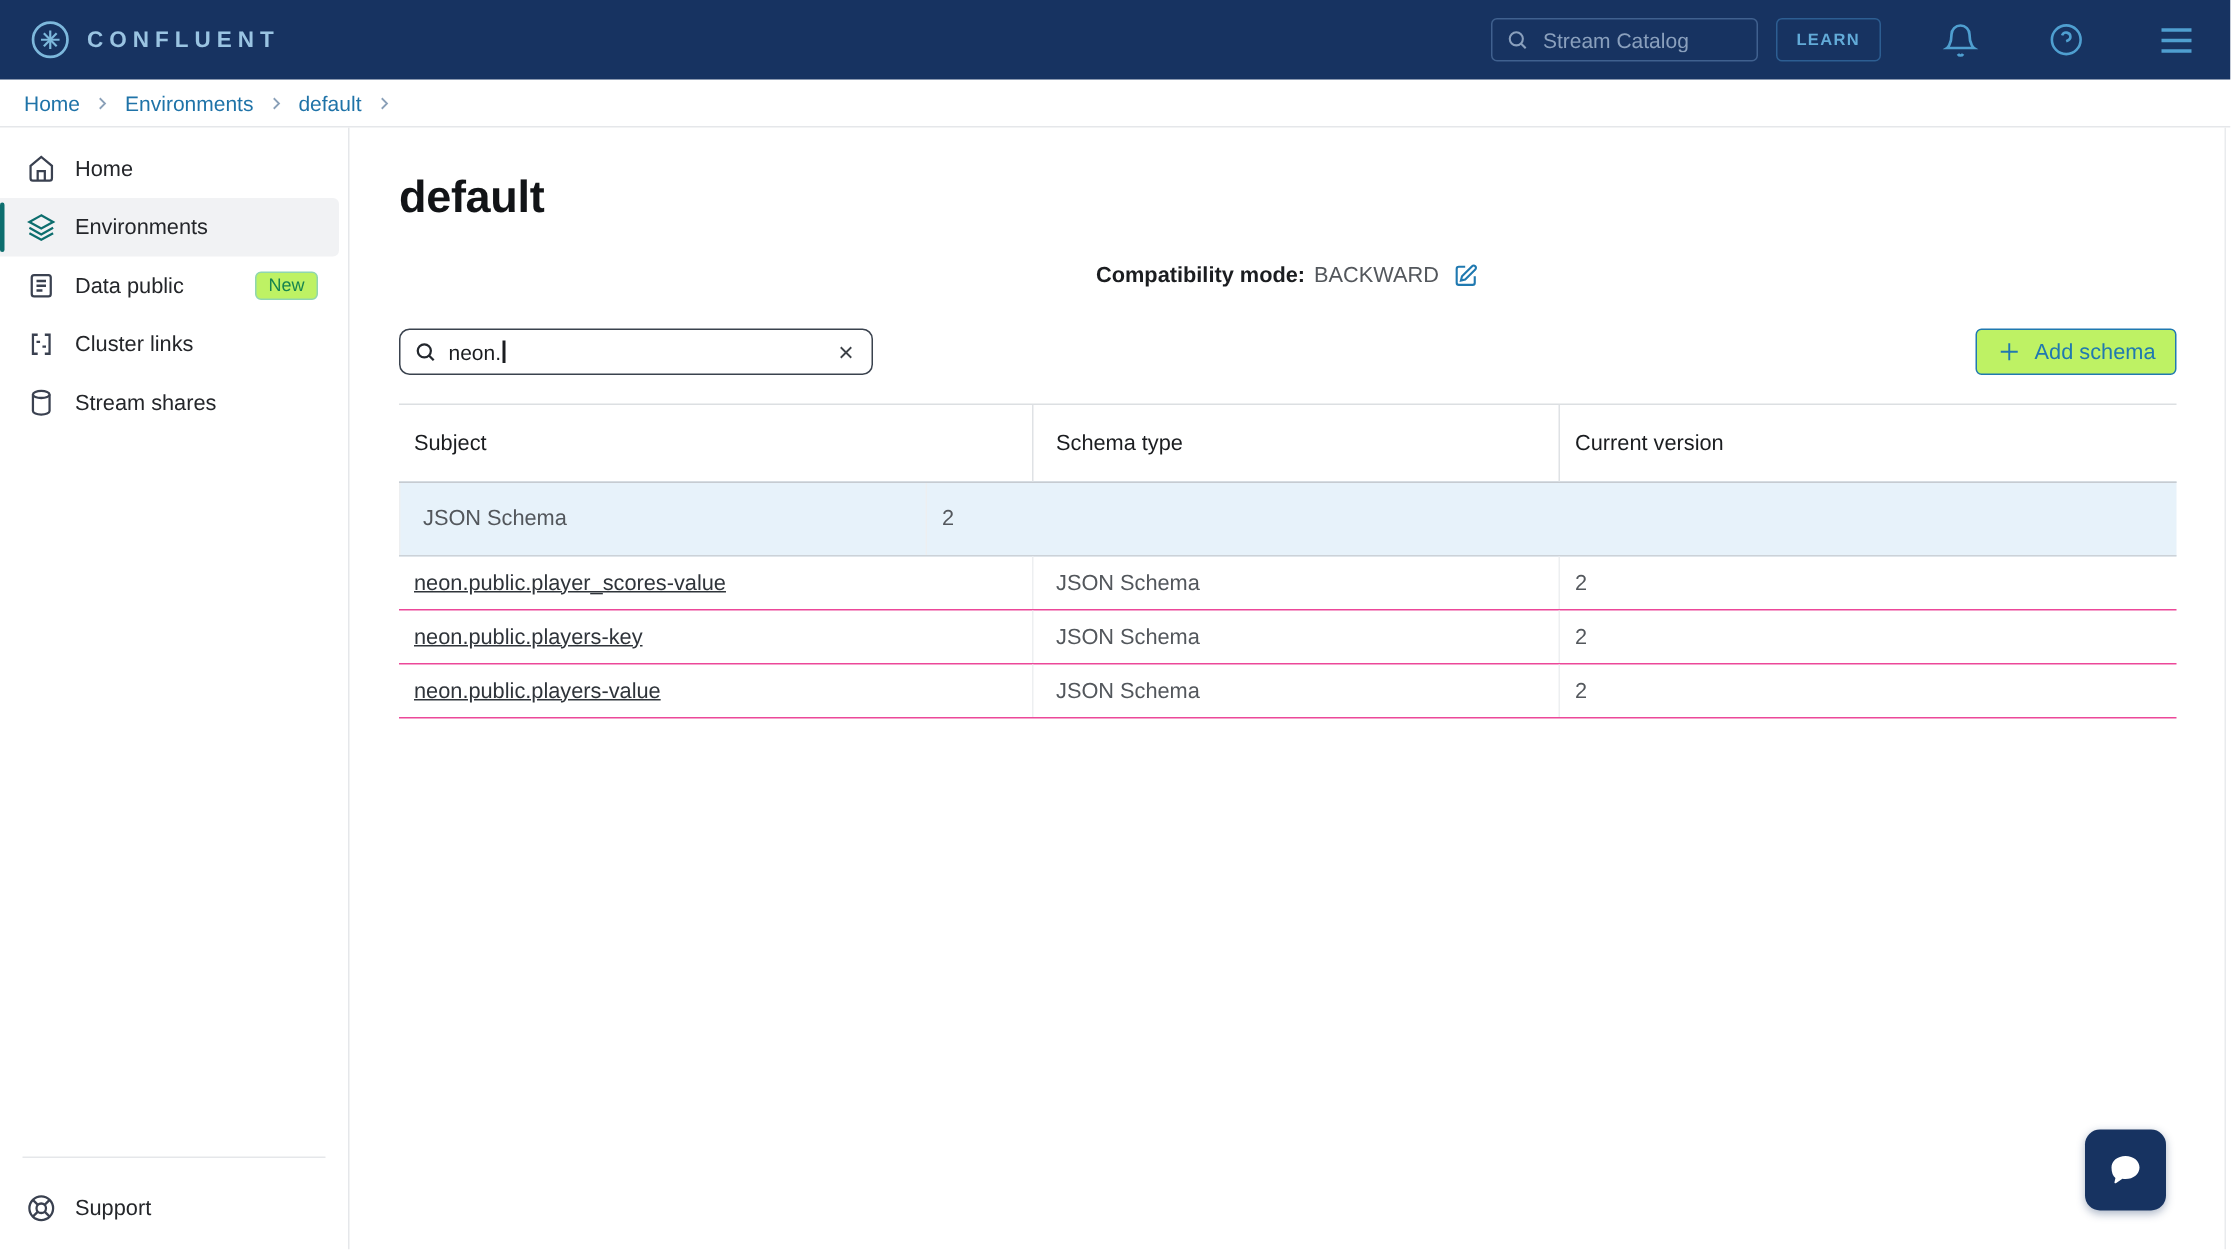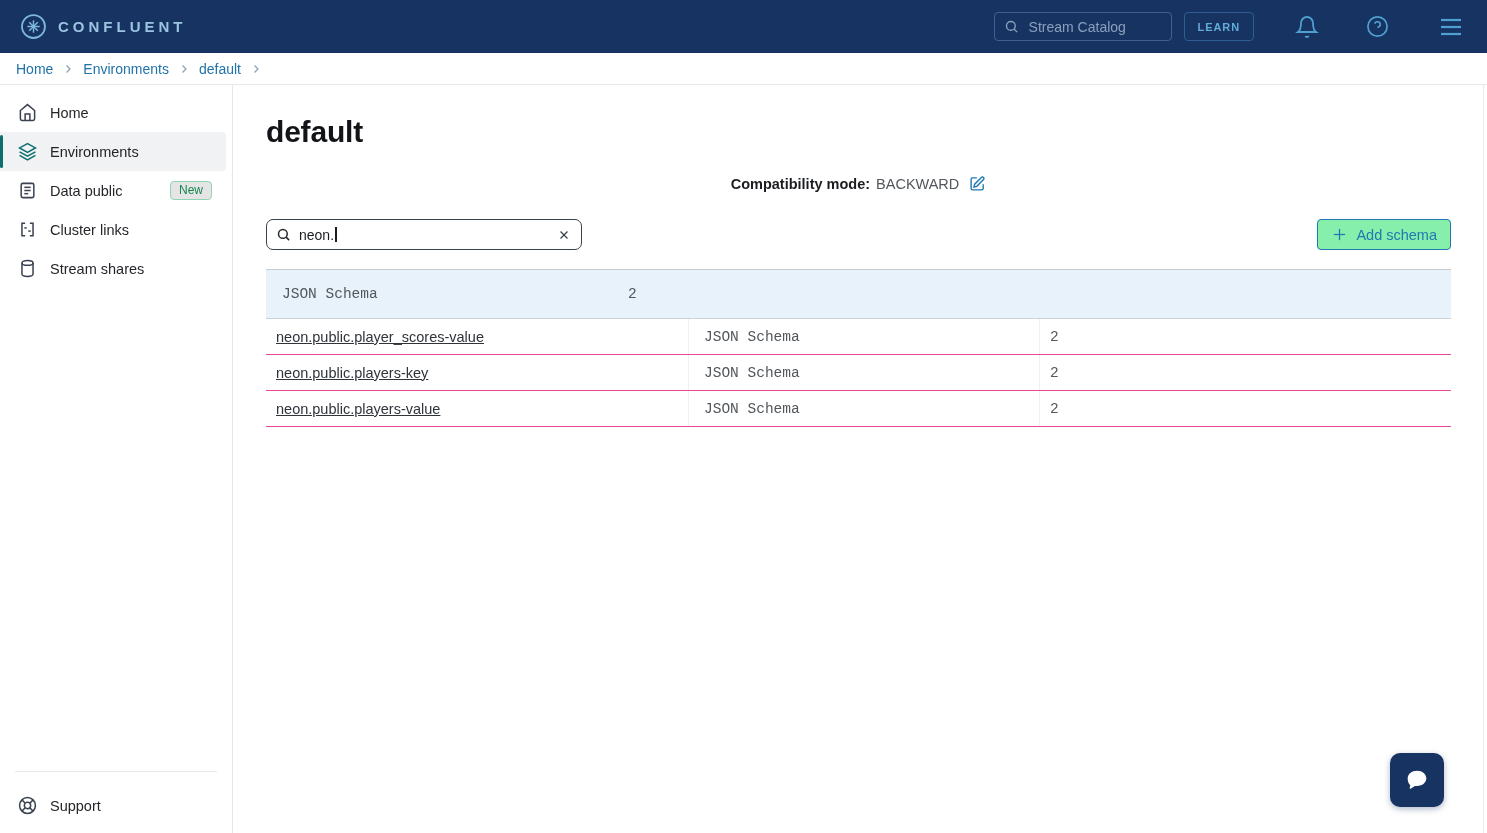--- a/index.html
+++ b/index.html
@@ -66,21 +66,21 @@
   }
   .side-item .s-icon { color:#3a4150; flex:none; }
   .side-item.active { background:#f1f2f4; }
   .side-item.active .s-icon { color:#0d6e6e; }
   .side-item.active::before {
     content:""; position:absolute; left:0; top:3px; bottom:3px; width:3px;
     background:#0d6e6e; border-radius:2px;
   }
   .badge-new {
     margin-left:auto; margin-right:14px; font-size:12px; color:#17854f;
-    background:#e5e5e5; border:1px solid #8fd6b0; border-radius:4px;
+    background:#bef264; border:1px solid #8fd6b0; border-radius:4px;
     padding:2px 8px 3px; line-height:1;
   }
   .sidebar-bottom { position:absolute; left:0; right:0; bottom:0; }
   .side-divider { border-top:1px solid #e5e7ea; margin:0 15px; }
   .support-item {
     height:47px; display:flex; align-items:center; gap:13px; padding-left:18px;
     margin:10px 6px 4px 0; font-size:14.5px; color:#24262a; cursor:pointer;
   }
   .support-item .s-icon { color:#3a4150; }
 
@@ -111,35 +111,35 @@
   .toolbar { margin-top:27px; display:flex; justify-content:space-between; align-items:center; }
   .schema-search {
     width:316px; height:31px; border:1.5px solid #3a424e; border-radius:7px;
     display:flex; align-items:center; padding:0 11px 0 9px; cursor:text; background:#fff;
   }
   .schema-search .mag { color:#23272d; flex:none; }
   .search-text { margin-left:8px; color:#1b1d20; font-size:14px; }
   .caret { display:inline-block; width:1.5px; height:15px; background:#1b1d20; margin-left:1px; vertical-align:-2px; }
   .clear-x { margin-left:auto; color:#3d4248; cursor:pointer; }
   .add-schema-btn {
-    height:31px; border:1px solid #2079b0; border-radius:4px; background:#86efac;
+    height:31px; border:1px solid #2079b0; border-radius:4px; background:#bef264;
     color:#2079b0; font-size:14.5px; display:flex; align-items:center; gap:8px;
     padding:0 13px; cursor:pointer; font-family:"Liberation Sans",sans-serif;
   }
 
   
   .table { margin-top:19px; border-top:1px solid #dcdfe2; }
   .trow { display:flex; align-items:stretch; }
   .thead { height:52px; border-bottom:1px solid #c9ced4; color:#1b1d20; font-size:14.5px; }
   .cell { display:flex; align-items:center; }
   .c1 { width:422px; padding-left:10px; }
   .c2 { width:351px; padding-left:15px; border-left:1px solid #dfe2e5; }
   .c3 { flex:1; padding-left:10px; border-left:1px solid #dfe2e5; }
   .tbody-row { height:36px; border-bottom:1px solid #ec4899; font-size:14.5px; }
-  .tbody-row .c2, .tbody-row .c3 { border-left:1px solid #edeff1; color:#53575c;font-family:Liberation Mono, monospace; }
+  .tbody-row .c2, .tbody-row .c3 { border-left:1px solid #edeff1; color:#53575c; }
   .tbody-row.highlight {
     height:50px; background:#e7f2fa; border-top:1px solid #c6cbd1;
     border-bottom:1px solid #ccd2d8; margin-top:-1px;
   }
   .subject-link { color:#2f343a; text-decoration:underline; cursor:pointer; }
 
   
   .page-edge {
     position:absolute; top:85px; bottom:0; right:3px; width:1px; background:#e9ebee;
   }
@@ -337,20 +337,25 @@
           <svg width="17" height="17" viewBox="0 0 24 24" fill="none" stroke="currentColor" stroke-width="1.8">
               <line x1="12" y1="4" x2="12" y2="20"></line>
               <line x1="4" y1="12" x2="20" y2="12"></line>
             </svg>
         </span>
         <span>Add schema</span>
       </button>
     </div>
 
     <div class="table">
+      <div class="trow thead">
+        <div class="cell c1">Subject</div>
+        <div class="cell c2">Schema type</div>
+        <div class="cell c3">Current version</div>
+      </div>
 
       <div class="trow tbody-row highlight">
         <div class="cell c2">JSON Schema</div>
         <div class="cell c3">2</div>
       </div>
 
       <div class="trow tbody-row">
         <div class="cell c1">
             <a class="subject-link">neon.public.player_scores-value</a>
           </div>

